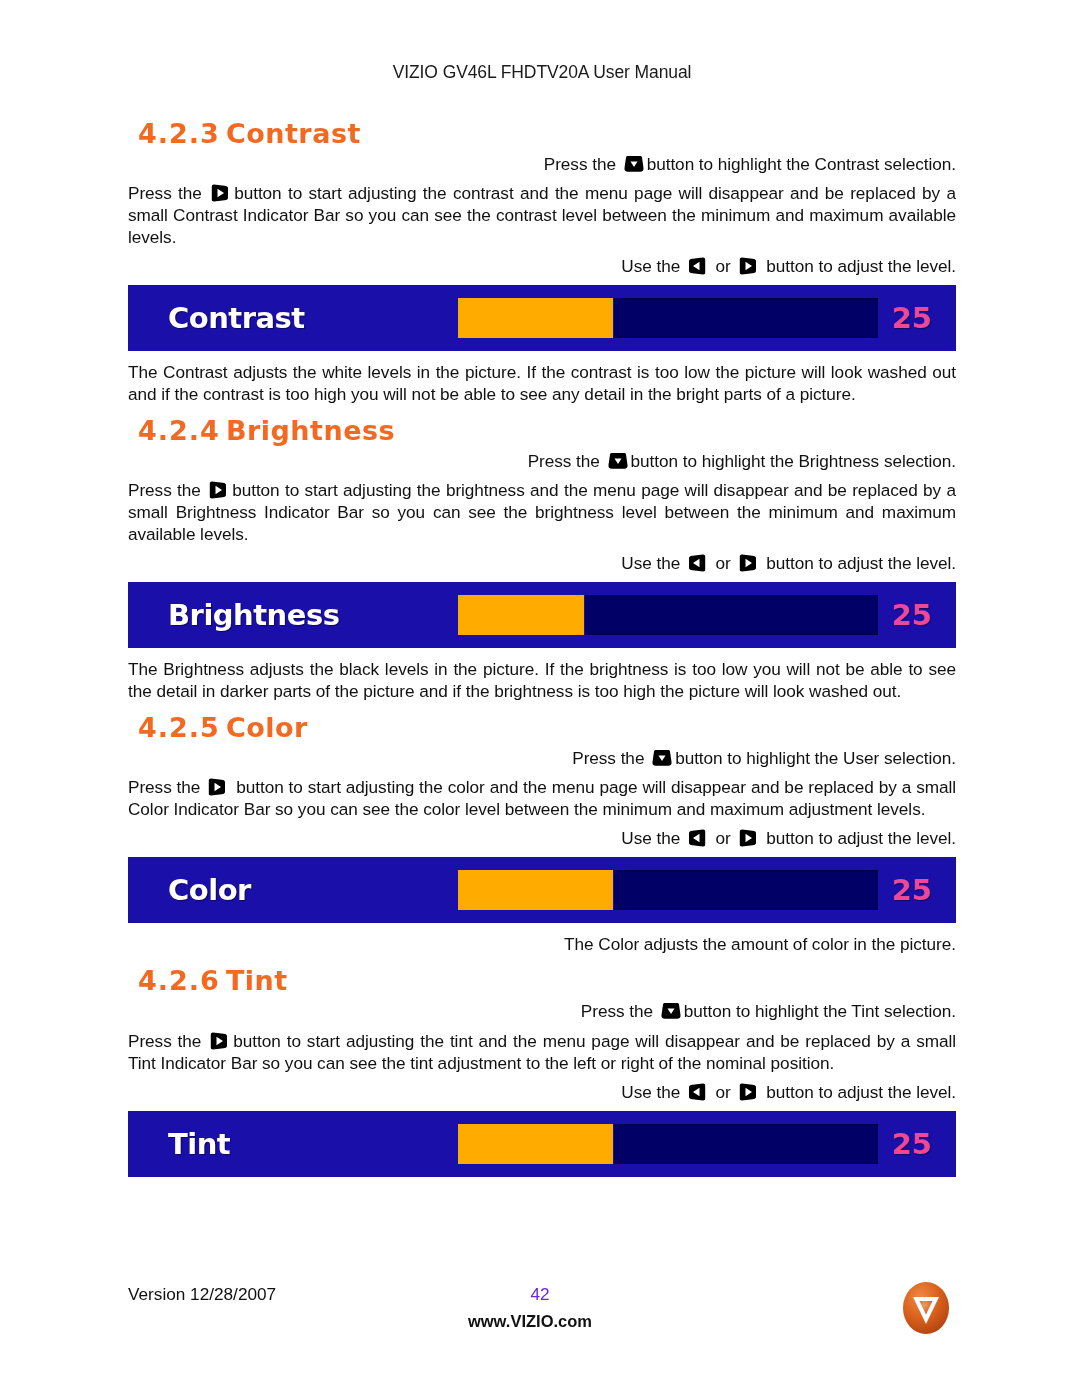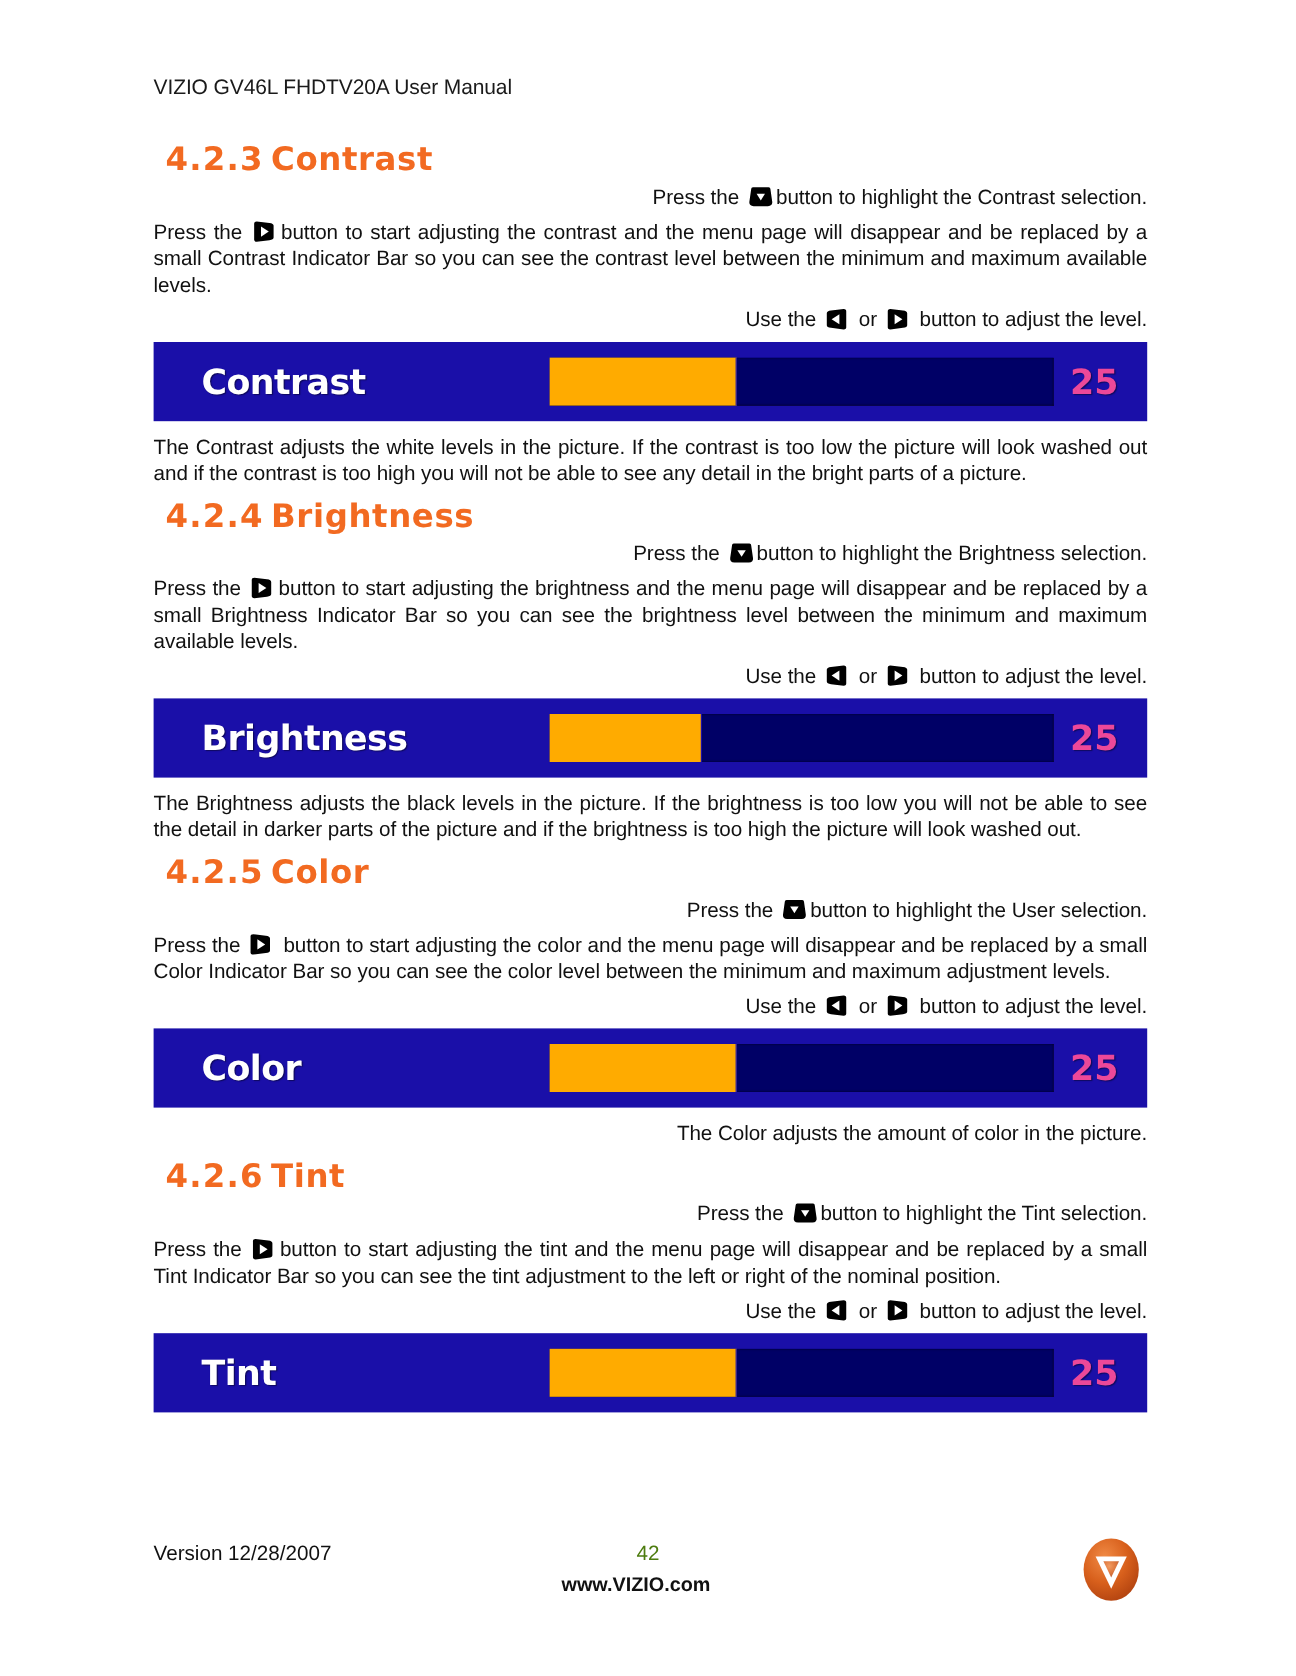--- a/index.html
+++ b/index.html
@@ -22,21 +22,21 @@
     width: 1080px;
     height: 1397px;
   }
 
   
   .doc-header {
     position: absolute;
     left: 128px;
     top: 62px;
     width: 828px;
-    text-align: left;
+    text-align: center;
     font-size: 17.5px;
     letter-spacing: -0.1px;
     color: #1a1a1a;
   }
 
   
   .content {
     position: absolute;
     left: 128px;
     top: 118px;
@@ -149,21 +149,21 @@
     font-size: 17.2px;
     color: #111;
   }
   .footer-page {
     position: absolute;
     left: 0;
     top: 4px;
     width: 1080px;
     text-align: center;
     font-size: 17.2px;
-    color: #4d7c0f;
+    color: #6d28d9;
   }
   .footer-url {
     position: absolute;
     left: 0;
     top: 32px;
     width: 1060px;
     text-align: center;
     font-size: 16.5px;
     font-weight: bold;
     color: #111;

